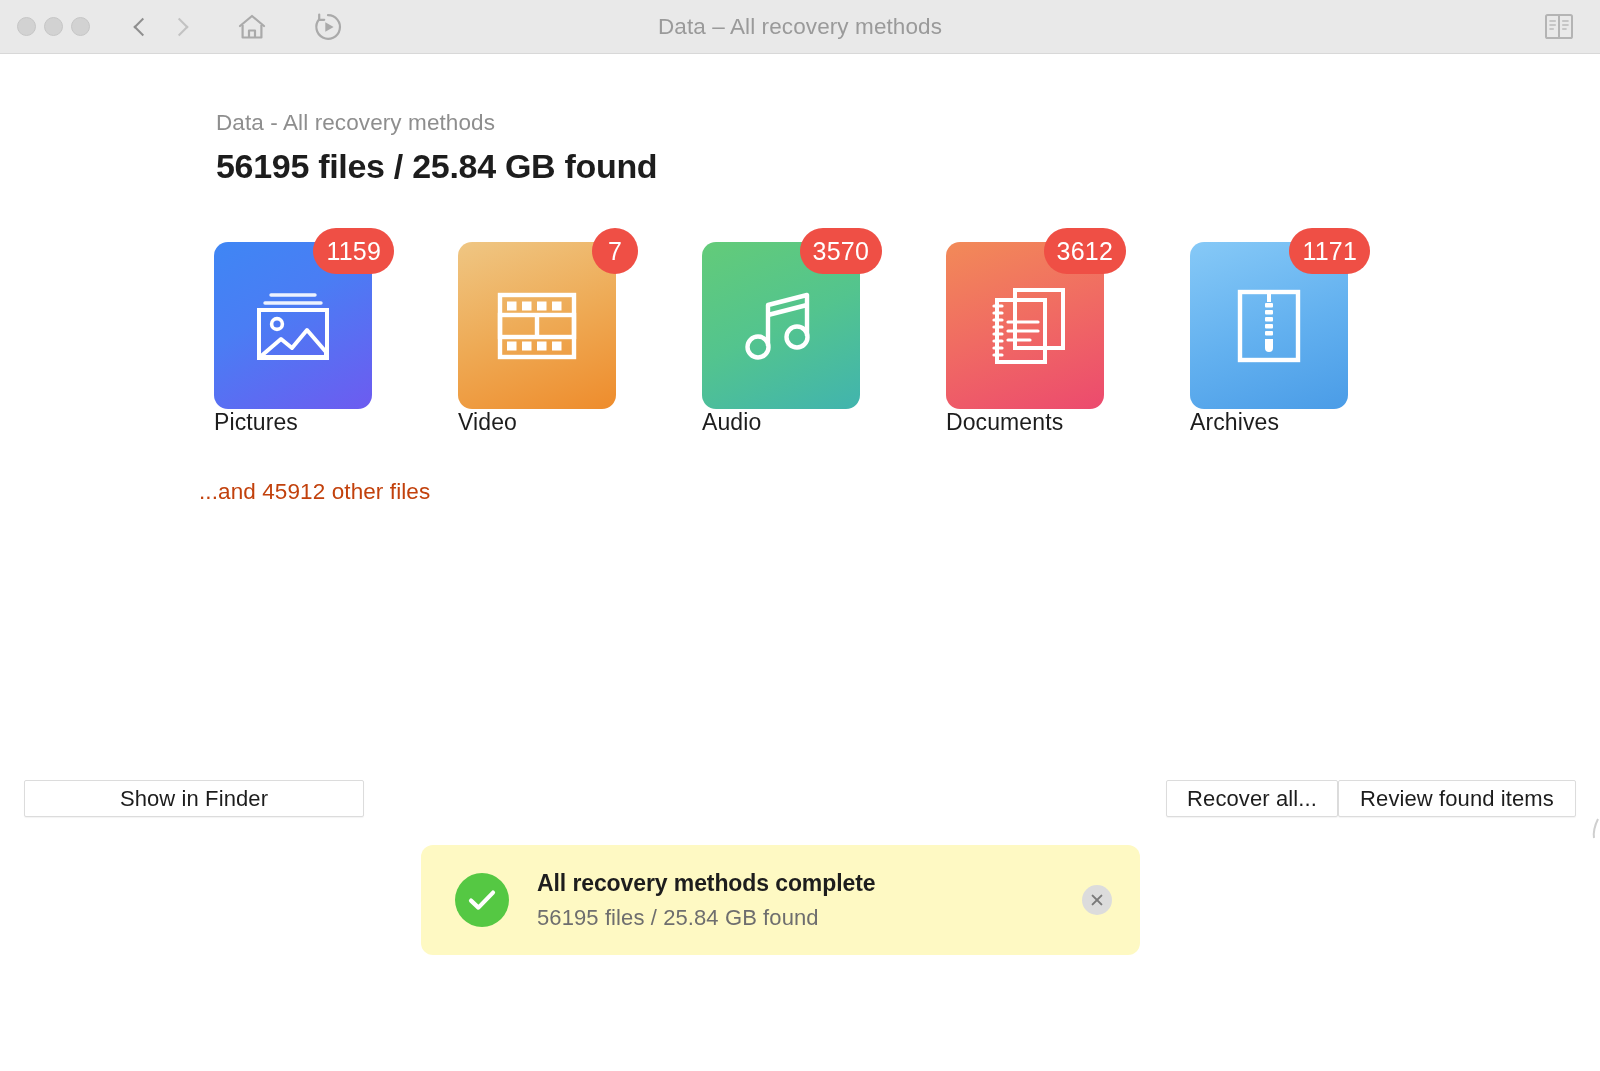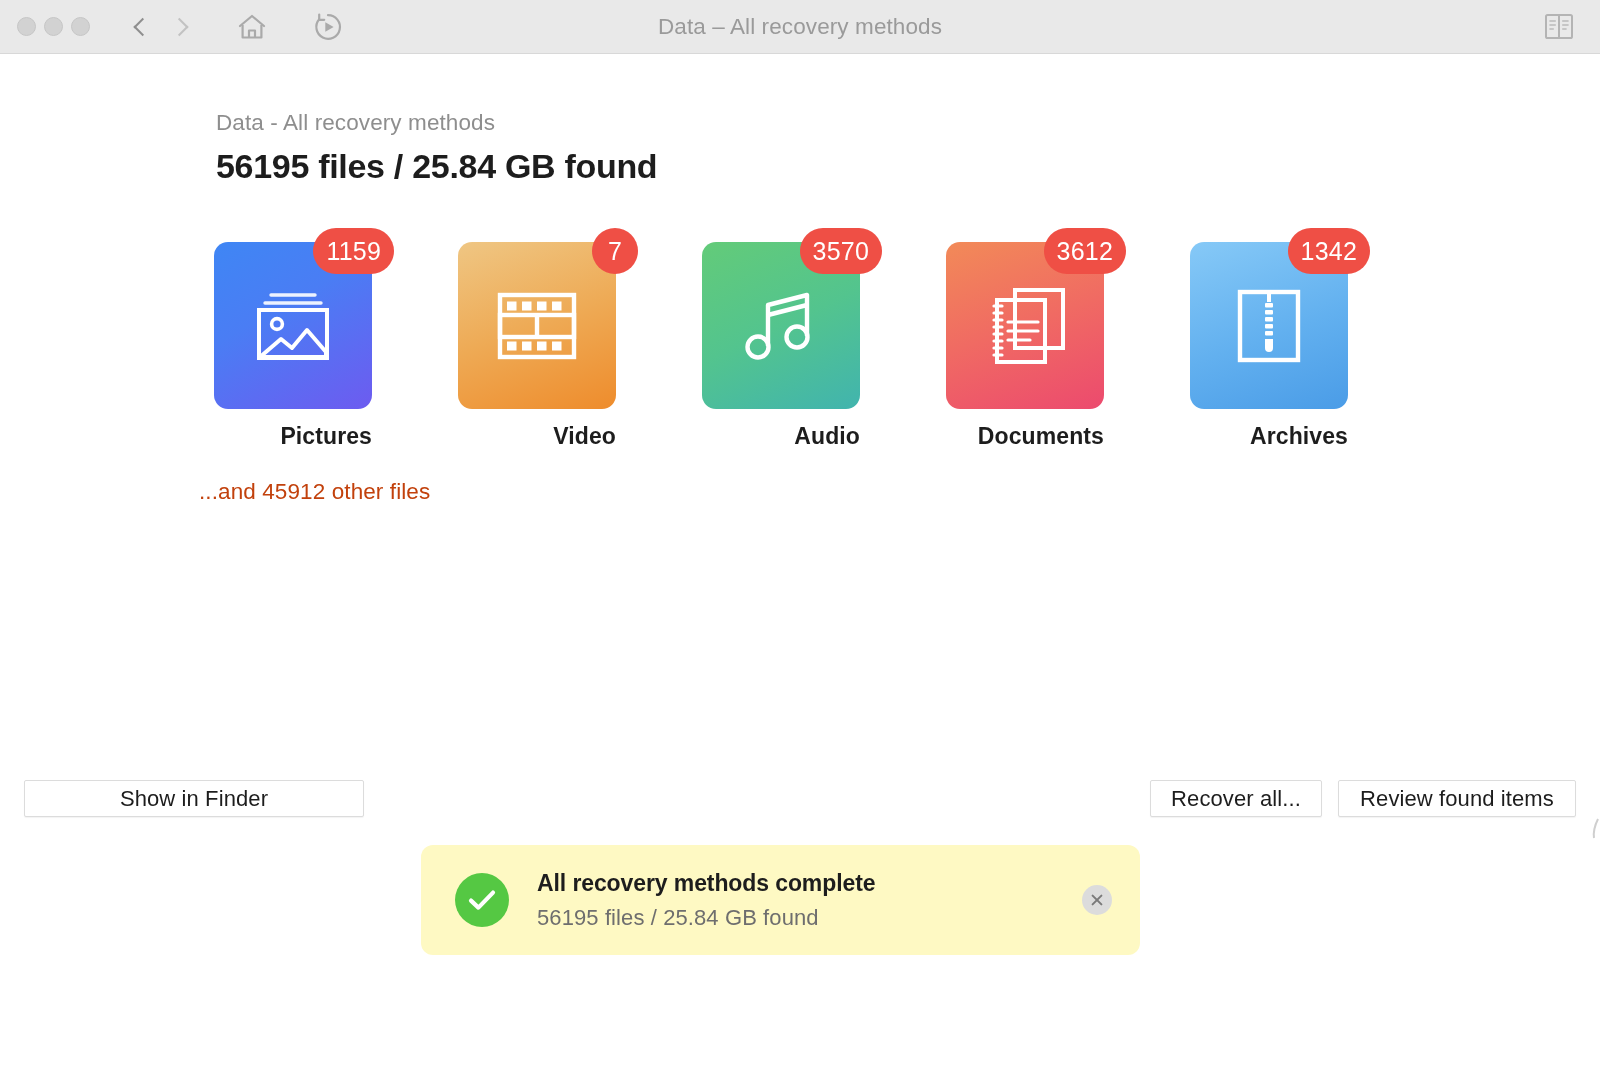--- a/index.html
+++ b/index.html
@@ -127,21 +127,21 @@
     position: absolute;
     left: 214px;
     top: 188px;
     display: flex;
     gap: 86px;
   }
   .tile {
     width: 158px;
     display: flex;
     flex-direction: column;
-    align-items: flex-end;
+    align-items: flex-start;
   }
   .tile-box {
     position: relative;
     width: 158px;
     height: 167px;
     border-radius: 14px;
     display: flex;
     align-items: center;
     justify-content: center;
   }
@@ -159,25 +159,23 @@
     color: #ffffff;
     font-size: 25px;
     display: flex;
     align-items: center;
     justify-content: center;
     letter-spacing: 0.2px;
   }
   .badge.small { padding: 0 16px; }
 
   .tile-label {
-    margin-top: 14px;
     font-size: 23px;
     color: #1d1d1d;
     letter-spacing: 0.1px;
-    font-weight: bold;
   }
 
   .other-files {
     position: absolute;
     left: 199px;
     top: 425px;
     font-size: 22.5px;
     color: #c2410c;
     letter-spacing: 0.1px;
   }
@@ -250,21 +248,20 @@
     position: absolute;
     left: 24px;
     bottom: 18px;
     width: 340px;
   }
   .btn-right-group {
     position: absolute;
     right: 24px;
     bottom: 18px;
     display: flex;
-    gap: 16px;
   }
   .btn-recover { width: 172px; }
   .btn-review  { width: 238px; }
 
   .corner-mark {
     position: absolute;
     right: 0;
     bottom: -4px;
     width: 18px; height: 22px;
     color: #c8c8c8;
@@ -412,21 +409,21 @@
             <line x1="37" y1="8" x2="37" y2="18" stroke="#fff" stroke-width="4"></line>
             <g fill="#fff">
               <rect x="33" y="19" width="8" height="4.6" rx="1"></rect>
               <rect x="33" y="26" width="8" height="4.6" rx="1"></rect>
               <rect x="33" y="33" width="8" height="4.6" rx="1"></rect>
               <rect x="33" y="40" width="8" height="4.6" rx="1"></rect>
               <rect x="33" y="47" width="8" height="4.6" rx="1"></rect>
             </g>
             <path d="M33 55 h8 v9 a4 4 0 0 1 -8 0 z" fill="#fff"></path>
           </svg>
-          <div class="badge">1342</div>
+          <div class="badge">1171</div>
         </div>
         <div class="tile-label">Archives</div>
       </div>
     </div>
 
     <div class="other-files">...and 45912 other files</div>
 
     <div class="notification">
       <div class="check-circle">
         <svg width="30" height="24" viewBox="0 0 30 24" fill="none">

